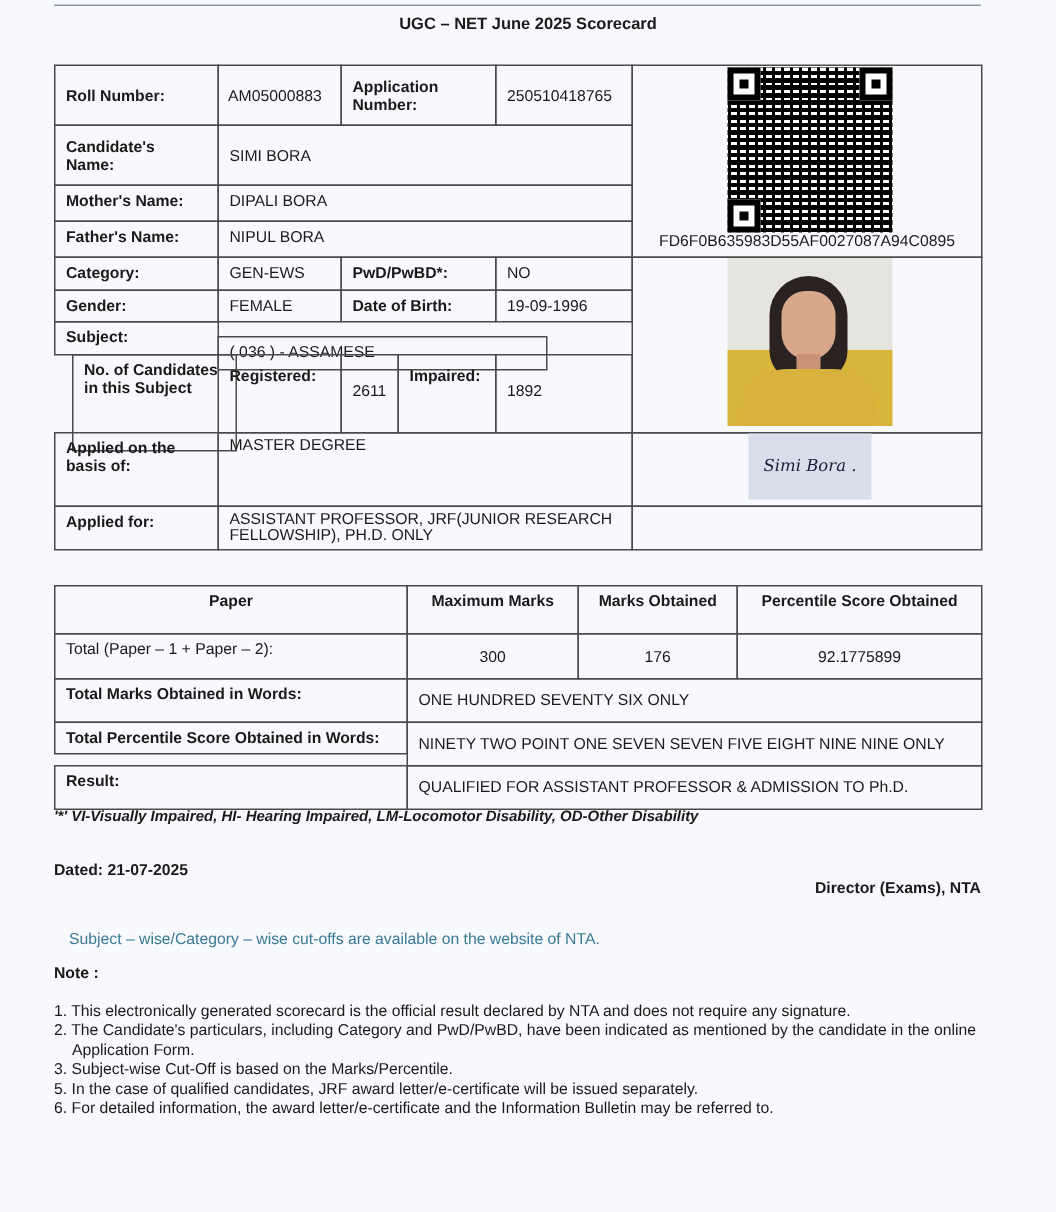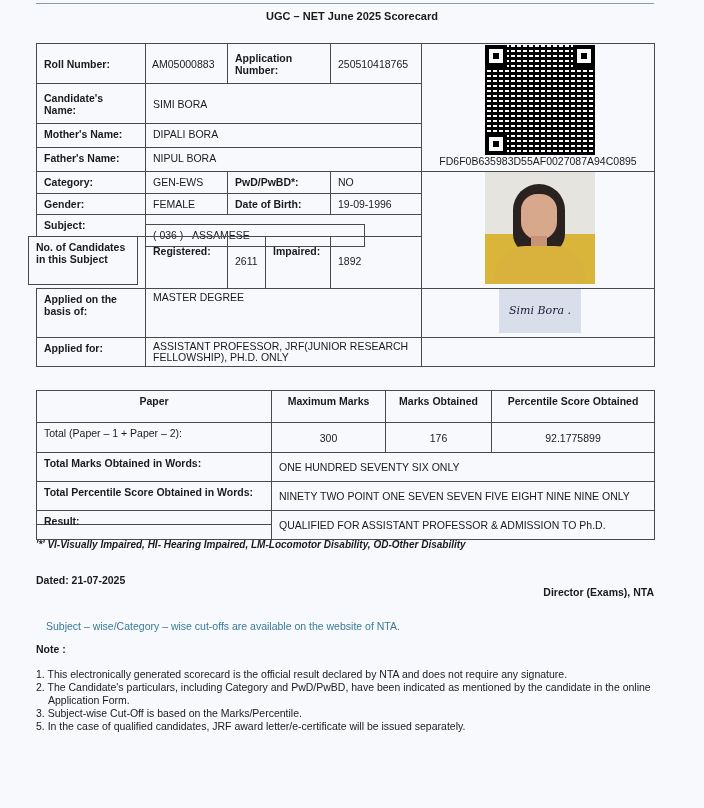--- a/index.html
+++ b/index.html
@@ -74,21 +74,21 @@
   </div>
 
   <div class="cell lbl" style="left:36px;top:193px;width:110px;height:22px;">Gender:</div>
   <div class="cell" style="left:145px;top:193px;width:83px;height:22px;">FEMALE</div>
   <div class="cell lbl" style="left:227px;top:193px;width:104px;height:22px;">Date of Birth:</div>
   <div class="cell" style="left:330px;top:193px;width:92px;height:22px;">19-09-1996</div>
 
   <div class="cell lbl" style="left:36px;top:214px;width:110px;height:23px;">Subject:</div>
   <div class="cell" style="left:145px;top:224px;width:220px;height:23px;">( 036 ) - ASSAMESE</div>
 
-  <div class="cell lbl" style="left:28px;top:236px;width:110px;height:49px;line-height:12px;">No. of Candidates in this Subject</div>
+  <div class="cell lbl" style="left:48px;top:236px;width:110px;height:65px;line-height:12px;">No. of Candidates in this Subject</div>
   <div class="cell lbl" style="left:145px;top:236px;width:83px;height:53px;padding-top:8px;">Registered:</div>
   <div class="cell" style="left:227px;top:236px;width:39px;height:53px;padding-top:18px;padding-left:7px;">2611</div>
   <div class="cell lbl" style="left:265px;top:236px;width:66px;height:53px;padding-top:8px;">Impaired:</div>
   <div class="cell" style="left:330px;top:236px;width:92px;height:53px;padding-top:18px;">1892</div>
 
   <div class="cell lbl" style="left:36px;top:288px;width:110px;height:50px;line-height:12px;">Applied on the basis of:</div>
   <div class="cell" style="left:145px;top:288px;width:277px;height:50px;padding-top:2px;">MASTER DEGREE</div>
 
   <div class="cell" style="left:421px;top:288px;width:234px;height:50px;"></div>
   <div class="sig">Simi Bora .</div>
@@ -105,30 +105,31 @@
   <div class="cell lbl center" style="left:491px;top:390px;width:164px;height:33px;">Percentile Score Obtained</div>
 
   <div class="cell" style="left:36px;top:422px;width:236px;height:31px;">Total (Paper – 1 + Paper – 2):</div>
   <div class="cell center" style="left:271px;top:422px;width:115px;height:31px;padding-top:9px;">300</div>
   <div class="cell center" style="left:385px;top:422px;width:107px;height:31px;padding-top:9px;">176</div>
   <div class="cell center" style="left:491px;top:422px;width:164px;height:31px;padding-top:9px;">92.1775899</div>
 
   <div class="cell lbl" style="left:36px;top:452px;width:236px;height:30px;">Total Marks Obtained in Words:</div>
   <div class="cell" style="left:271px;top:452px;width:384px;height:30px;padding-top:8px;">ONE HUNDRED SEVENTY SIX ONLY</div>
 
-  <div class="cell lbl" style="left:36px;top:481px;width:236px;height:44px;">Total Percentile Score Obtained in Words:</div>
+  <div class="cell lbl" style="left:36px;top:481px;width:236px;height:22px;">Total Percentile Score Obtained in Words:</div>
   <div class="cell" style="left:271px;top:481px;width:384px;height:30px;padding-top:8px;">NINETY TWO POINT ONE SEVEN SEVEN FIVE EIGHT NINE NINE ONLY</div>
 
   <div class="cell lbl" style="left:36px;top:510px;width:236px;height:30px;">Result:</div>
   <div class="cell" style="left:271px;top:510px;width:384px;height:30px;padding-top:8px;">QUALIFIED FOR ASSISTANT PROFESSOR &amp; ADMISSION TO Ph.D.</div>
 </div>
 
 <div class="foot-note">'*' VI-Visually Impaired, HI- Hearing Impaired, LM-Locomotor Disability, OD-Other Disability</div>
 <div class="dated">Dated: 21-07-2025</div>
 <div class="director">Director (Exams), NTA</div>
 <div class="cutoff">Subject – wise/Category – wise cut-offs are available on the website of NTA.</div>
 <div class="note-h">Note :</div>
 <ul class="notes">
   <li>1. This electronically generated scorecard is the official result declared by NTA and does not require any signature.</li>
   <li>2. The Candidate's particulars, including Category and PwD/PwBD, have been indicated as mentioned by the candidate in the online Application Form.</li>
   <li>3. Subject-wise Cut-Off is based on the Marks/Percentile.</li>
   <li>5. In the case of qualified candidates, JRF award letter/e-certificate will be issued separately.</li>
+  <li>6. For detailed information, the award letter/e-certificate and the Information Bulletin may be referred to.</li>
 </ul>
 
 </body></html>

